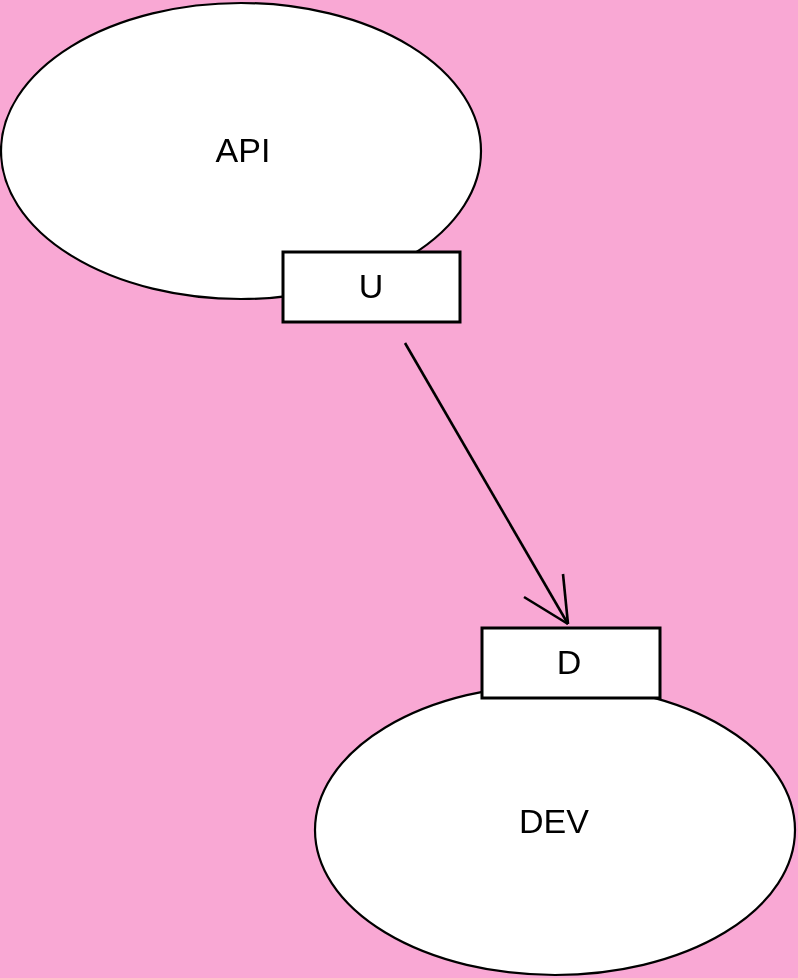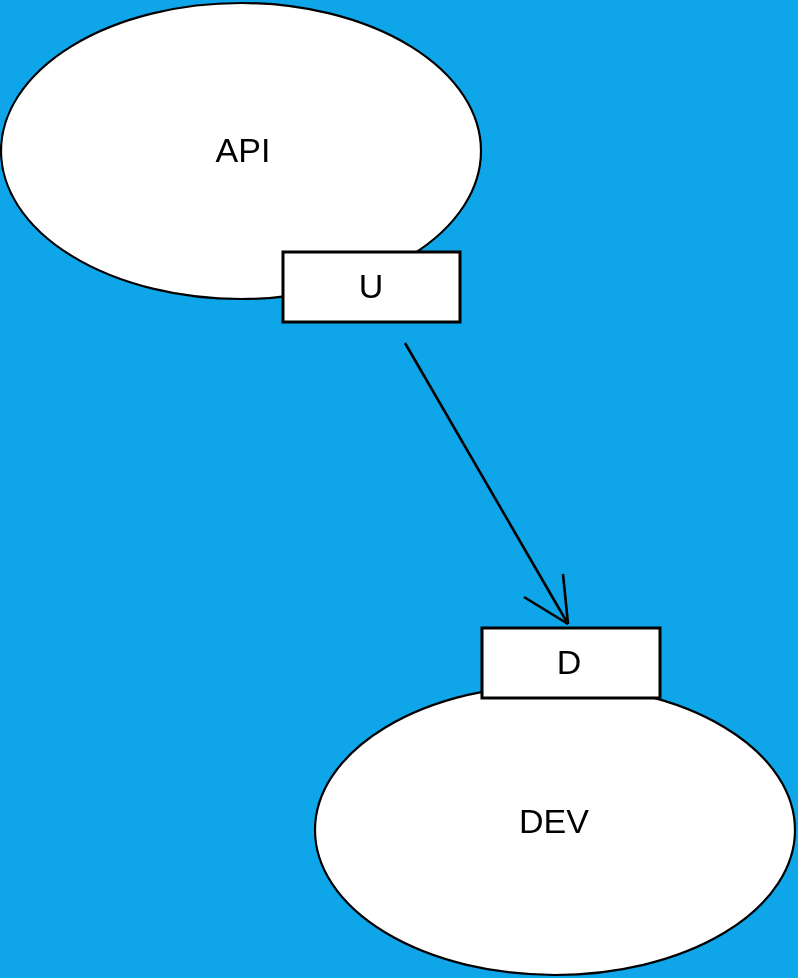--- a/index.html
+++ b/index.html
@@ -7,21 +7,21 @@
     padding: 0;
     background: #ffffff;
     width: 798px;
     height: 978px;
     overflow: hidden;
   }
   .diagram-wrap {
     position: relative;
     width: 798px;
     height: 978px;
-    background: #0ea5e9;
+    background: #f9a8d4;
   }
   svg {
     display: block;
   }
   .shape {
     fill: #ffffff;
     stroke: #000000;
   }
   .ellipse-shape {
     stroke-width: 2.2;

